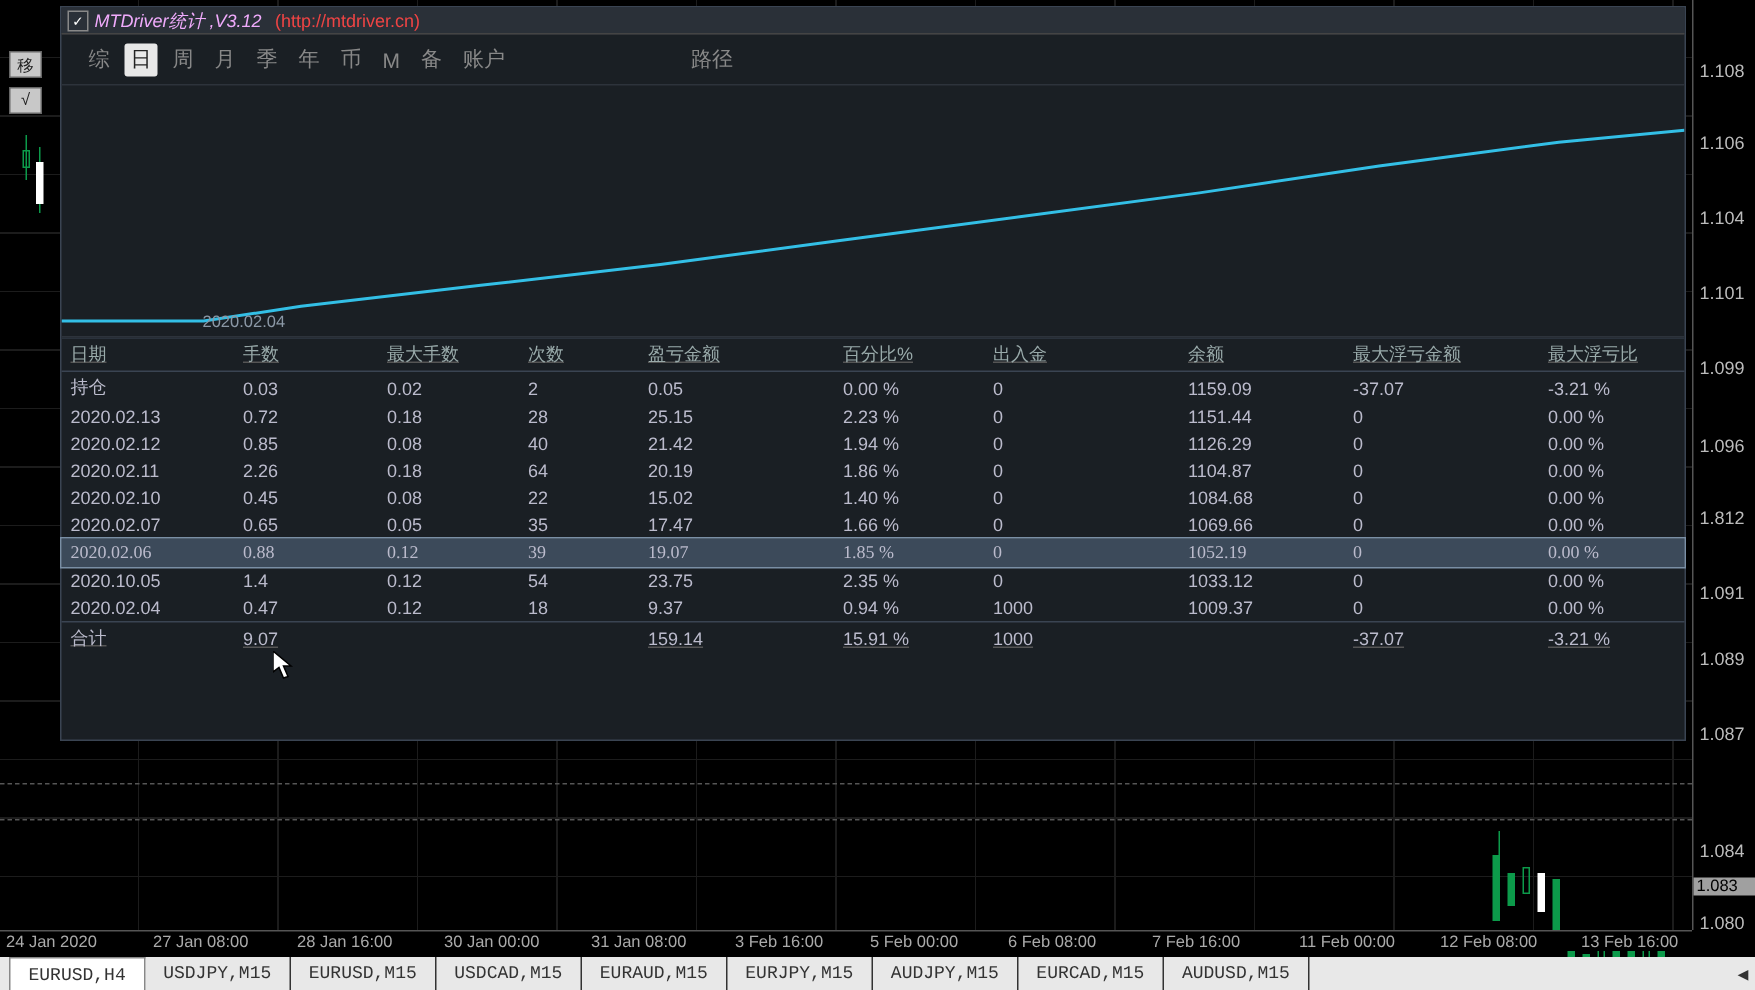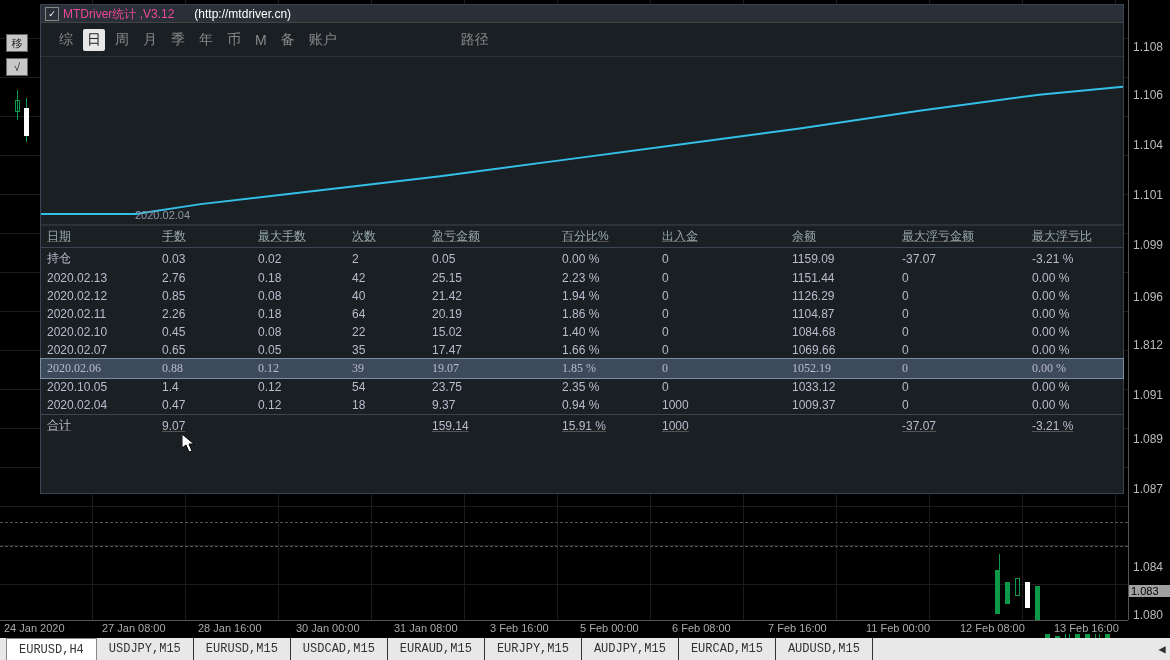--- a/index.html
+++ b/index.html
@@ -131,22 +131,22 @@
 .panel-title .check {
   width: 14px; height: 14px;
   border: 1px solid #888;
   margin: 0 4px;
   display: inline-flex;
   align-items: center;
   justify-content: center;
   font-size: 9px;
   color: #fff;
 }
-.panel-title .tname { color: #ec4899; }
-.panel-title .turl { color: #ffffff; margin-left: 20px; }
+.panel-title .tname { color: #f0abfc; font-style: italic; }
+.panel-title .turl { color: #ef4444; margin-left: 9px; }
 
 .panel-menu {
   height: 34px;
   display: flex;
   align-items: center;
   gap: 6px;
   padding-left: 14px;
   color: #bbb;
   font-size: 14px;
   border-bottom: 1px solid #2d333b;
@@ -372,23 +372,23 @@
           <td class="red">2</td>
   <td class="red">0.05</td>
           <td class="red">0.00 %</td>
           <td class="white">0</td>
           <td class="white">1159.09</td>
   <td class="green">-37.07</td>
           <td class="green">-3.21 %</td>
         </tr>
         <tr class="">
     <td class="white">2020.02.13</td>
-          <td class="red">2.76</td>
+          <td class="red">0.72</td>
           <td class="red">0.18</td>
-          <td class="red">42</td>
+          <td class="red">28</td>
     <td class="red">25.15</td>
           <td class="red">2.23 %</td>
           <td class="white">0</td>
           <td class="white">1151.44</td>
     <td class="white">0</td>
           <td class="white">0.00 %</td>
         </tr>
         <tr class="">
     <td class="white">2020.02.12</td>
           <td class="red">0.85</td>

